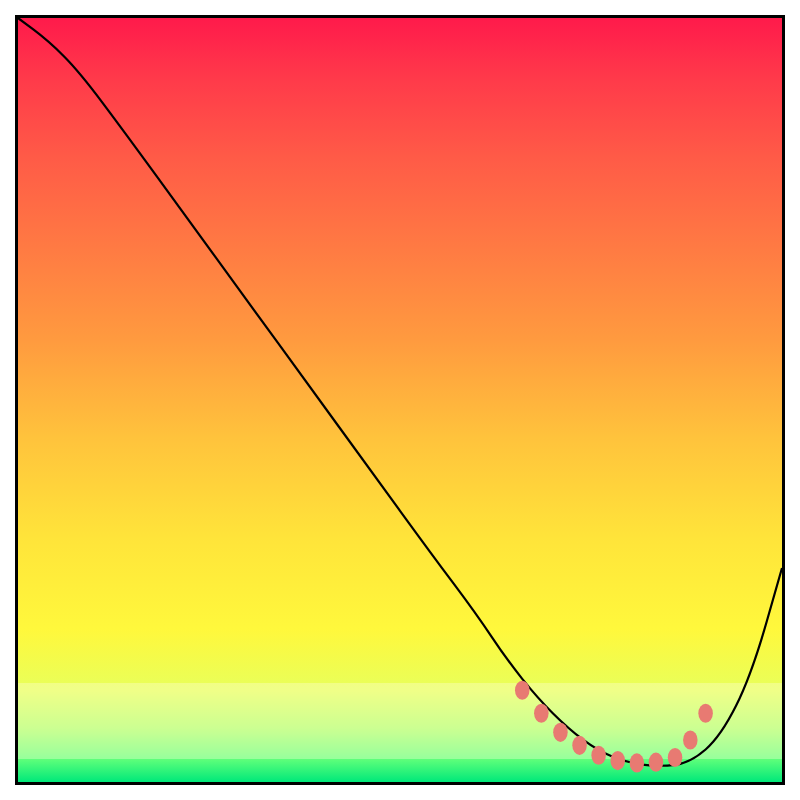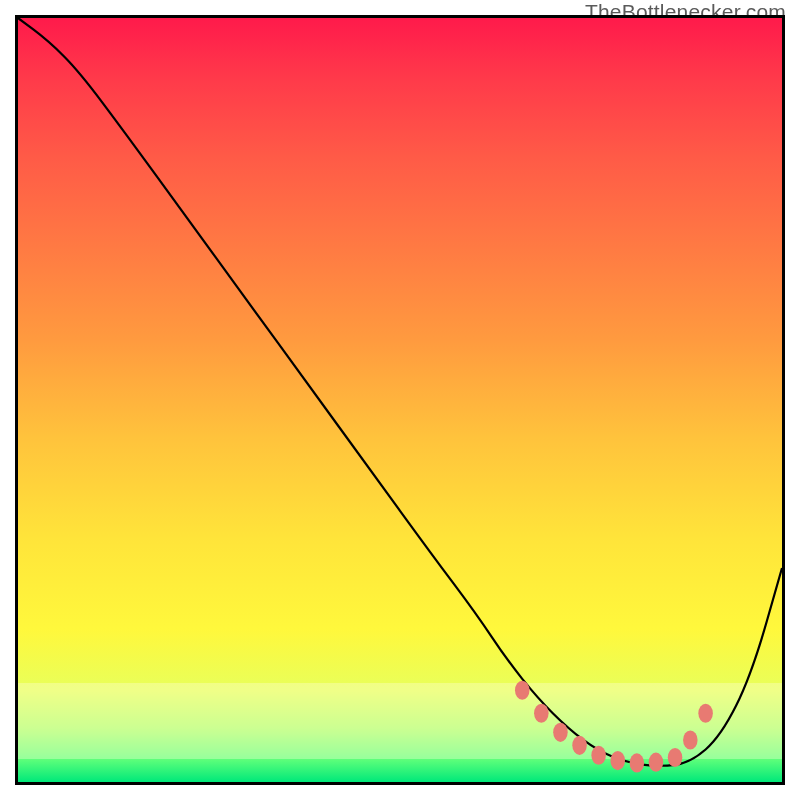--- a/index.html
+++ b/index.html
@@ -64,21 +64,20 @@
     font-size: 21px;
     font-weight: 500;
     letter-spacing: 0.2px;
   }
 </style>
 </head>
 <body>
 
 <div class="chart-root">
 
-  <div class="watermark">TheBottlenecker.com</div>
 
   <div class="plot-area">
     <div class="band-light"></div>
 
     <svg class="curve-svg" viewBox="0 0 100 100" preserveAspectRatio="none">
       <path id="curve-path" fill="none" stroke="#000000" stroke-width="2.2" vector-effect="non-scaling-stroke" d="M 0 0 Q 0 0 2 1.5 Q 4 3 6 5 Q 8 7 11 11 Q 14.000000000000002 15 18 20.5 Q 22 26 26 31.5 Q 30 37 34 42.5 Q 38 48 42 53.5 Q 46 59 50 64.5 Q 54 70 57 74 Q 60 78 62 81 Q 64 84 66 86.5 Q 68 89 70 91 Q 72 93 74 94.5 Q 76 96 78 96.75 Q 80 97.5 82 97.75 Q 84 98 86 97.75 Q 88 97.5 90 95.75 Q 92 94 94 90 Q 96 86 98 79 T 100 72"></path>
       <g id="dots-group">
           <ellipse cx="66" cy="88" rx="0.95" ry="1.25" fill="#e87a72"></ellipse>
           <ellipse cx="68.5" cy="91" rx="0.95" ry="1.25" fill="#e87a72"></ellipse>
           <ellipse cx="71" cy="93.5" rx="0.95" ry="1.25" fill="#e87a72"></ellipse>

